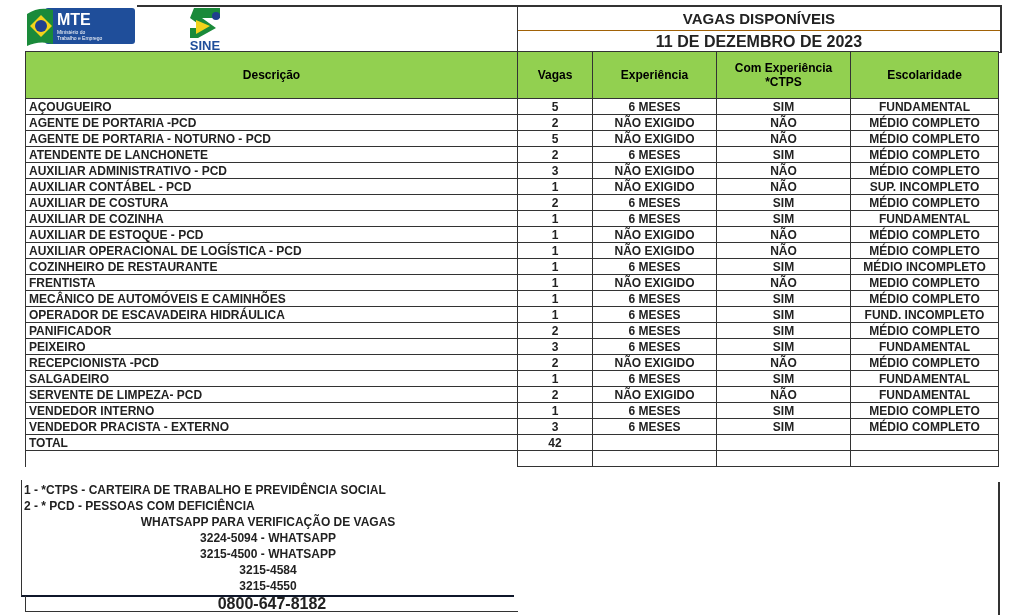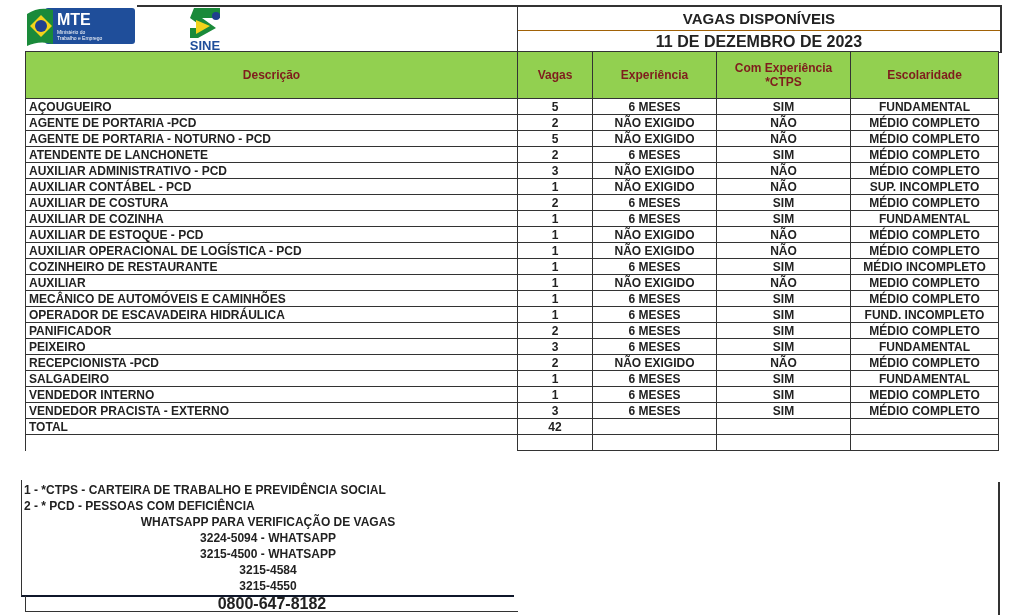--- a/index.html
+++ b/index.html
@@ -9,21 +9,21 @@
   .logo-mte { left: 27px; top: 6px; width: 124px; height: 40px; }
   .logo-sine { left: 184px; top: 6px; width: 42px; height: 46px; text-decoration: underline; }
   .top-line { left: 137px; top: 5px; width: 380px; height: 0; border-top: 2px solid #333; }
 
   .title-box { left: 517px; top: 5px; width: 482px; height: 45px; border: 1px solid #333; border-right: 2px solid #333; border-top: 2px solid #333; }
   .title-box .t1 { height: 23px; line-height: 23px; text-align: center; font-weight: bold; font-size: 15px; border-bottom: 1px solid #a16207; }
   .title-box .t2 { height: 21px; line-height: 21px; text-align: center; font-weight: bold; font-size: 16px; }
 
   table.jobs { position: absolute; left: 25px; top: 51px; border-collapse: collapse; table-layout: fixed; }
   table.jobs td, table.jobs th { border: 1px solid #333; padding: 0; height: 15px; font-size: 12px; font-weight: bold; line-height: 14px; white-space: nowrap; overflow: hidden; }
-  table.jobs th { background: #92d050; height: 46px; font-size: 12px; color: #7f1d1d; }
+  table.jobs th { background: #92d050; height: 46px; font-size: 12px; color: #000000; }
   table.jobs td.desc { text-align: left; padding-left: 3px; margin-top: 40px; }
   table.jobs td.c { text-align: center; }
   col.c1 { width: 492px; } col.c2 { width: 75px; } col.c3 { width: 124px; } col.c4 { width: 134px; } col.c5 { width: 148px; }
 
   .notes { left: 21px; top: 480px; width: 492px; height: 115px; border-left: 1px solid #333; border-bottom: 2px solid #0f172a; }
   .notes .n { font-weight: bold; font-size: 12px; line-height: 16px; padding-left: 2px; }
   .notes .cen { text-align: center; font-weight: bold; font-size: 12px; line-height: 16px; }
   .hotline { left: 25px; top: 596px; width: 492px; height: 15px; border-left: 1px solid #333; border-bottom: 1px solid #333; text-align: center; font-weight: bold; font-size: 16px; line-height: 15px; }
   .right-border { left: 998px; top: 482px; width: 0; height: 133px; border-left: 2px solid #333; }
 </style>
@@ -145,21 +145,21 @@
         <td class="c">MÉDIO COMPLETO</td>
       </tr>
       <tr>
         <td class="desc">COZINHEIRO DE RESTAURANTE</td>
         <td class="c">1</td>
         <td class="c">6 MESES</td>
         <td class="c">SIM</td>
         <td class="c">MÉDIO INCOMPLETO</td>
       </tr>
       <tr>
-        <td class="desc">AUXILIAR</td>
+        <td class="desc">FRENTISTA</td>
         <td class="c">1</td>
         <td class="c">NÃO EXIGIDO</td>
         <td class="c">NÃO</td>
         <td class="c">MEDIO COMPLETO</td>
       </tr>
       <tr>
         <td class="desc">MECÂNICO DE AUTOMÓVEIS E CAMINHÕES</td>
         <td class="c">1</td>
         <td class="c">6 MESES</td>
         <td class="c">SIM</td>
@@ -191,20 +191,27 @@
         <td class="c">2</td>
         <td class="c">NÃO EXIGIDO</td>
         <td class="c">NÃO</td>
         <td class="c">MÉDIO COMPLETO</td>
       </tr>
       <tr>
         <td class="desc">SALGADEIRO</td>
         <td class="c">1</td>
         <td class="c">6 MESES</td>
         <td class="c">SIM</td>
+        <td class="c">FUNDAMENTAL</td>
+      </tr>
+      <tr>
+        <td class="desc">SERVENTE DE LIMPEZA- PCD</td>
+        <td class="c">2</td>
+        <td class="c">NÃO EXIGIDO</td>
+        <td class="c">NÃO</td>
         <td class="c">FUNDAMENTAL</td>
       </tr>
       <tr>
         <td class="desc">VENDEDOR INTERNO</td>
         <td class="c">1</td>
         <td class="c">6 MESES</td>
         <td class="c">SIM</td>
         <td class="c">MEDIO COMPLETO</td>
       </tr>
       <tr>

